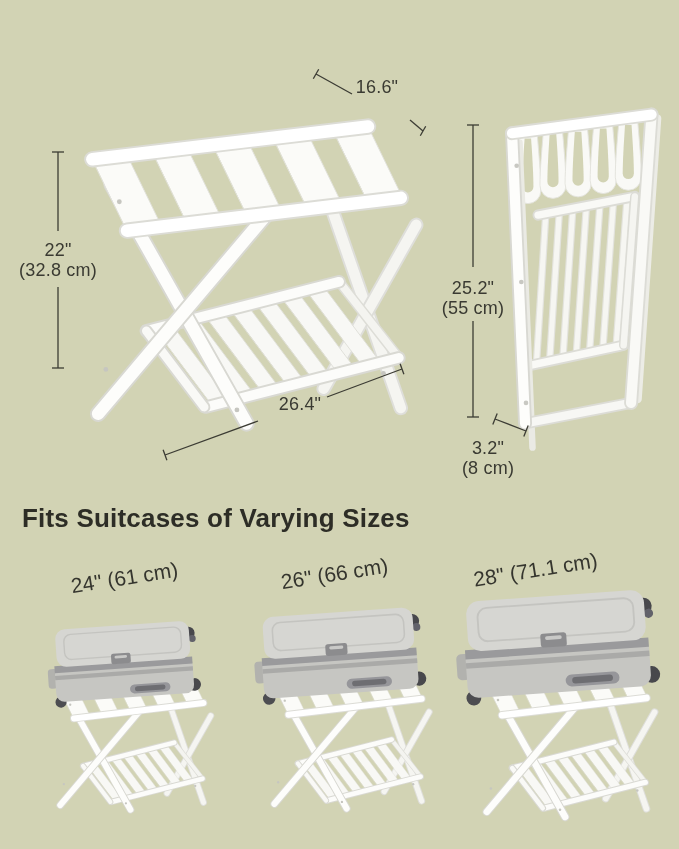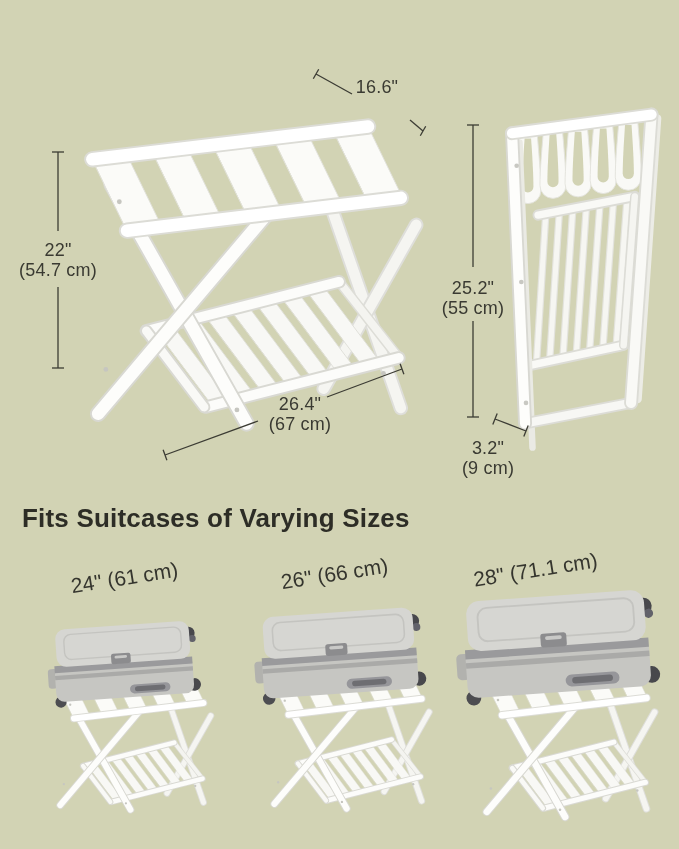--- a/index.html
+++ b/index.html
@@ -223,36 +223,35 @@
     <line x1="523.8" y1="436.6" x2="528.2" y2="425.4"></line>
   </g>
 </svg>
 
 <div class="abs dim-text" style="left:318px; top:77px; width:118px;">
   <span>16.6"</span>
 </div>
 
 <div class="abs dim-text" style="left:6px; top:240px; width:104px;">
   <span>22"</span>
-  <span>(54.7 cm)</span>
+  <span>(32.8 cm)</span>
 </div>
 
 <div class="abs dim-text" style="left:238px; top:394px; width:124px;">
   <span>26.4"</span>
-  <span>(67 cm)</span>
 </div>
 
 <div class="abs dim-text" style="left:420px; top:278px; width:106px;">
   <span>25.2"</span>
   <span>(55 cm)</span>
 </div>
 
 <div class="abs dim-text" style="left:436px; top:438px; width:104px;">
   <span>3.2"</span>
-  <span>(9 cm)</span>
+  <span>(8 cm)</span>
 </div>
 
 <div class="abs heading" style="left:22px; top:503px;">Fits Suitcases of Varying Sizes</div>
 
 <div class="abs size-label" style="left:42px; top:566px; width:165px;">24" (61 cm)</div>
 <div class="abs size-label" style="left:252px; top:562px; width:165px;">26" (66 cm)</div>
 <div class="abs size-label" style="left:448px; top:558px; width:175px;">28" (71.1 cm)</div>
 
 <svg class="abs illu" style="left:20px; top:598px;" width="210" height="219" viewBox="0 0 230 240">
   <use href="#sym-rack" x="15" y="58" width="200" height="180"></use>

